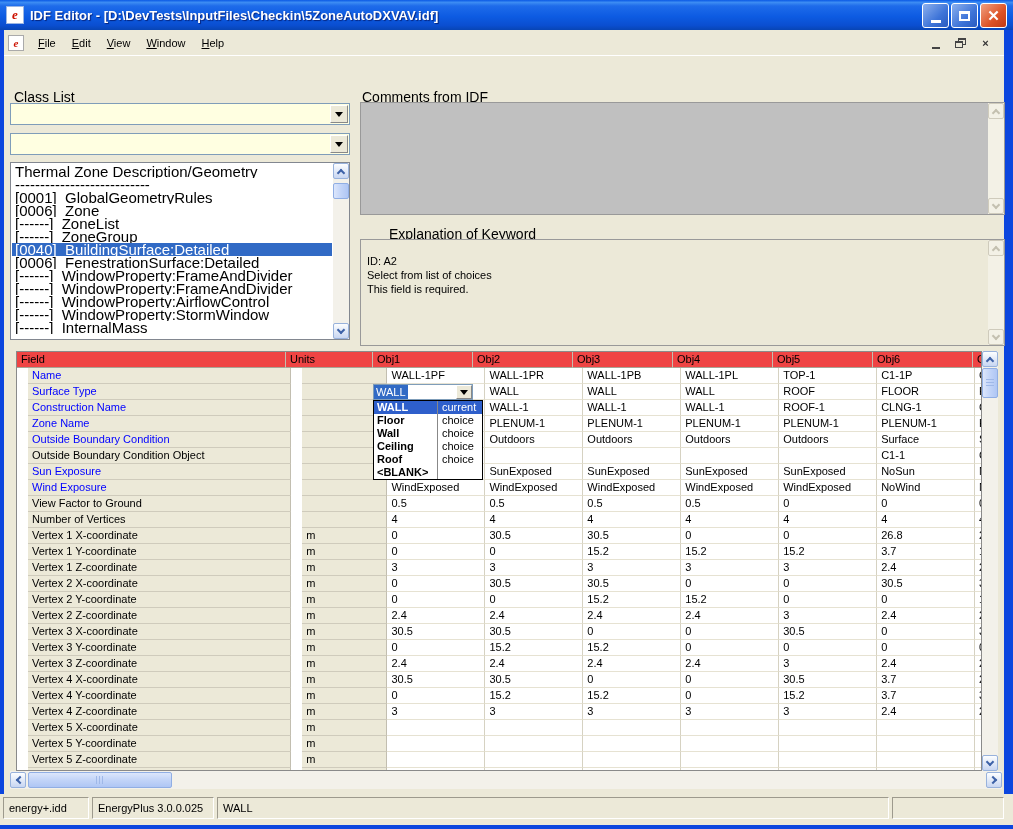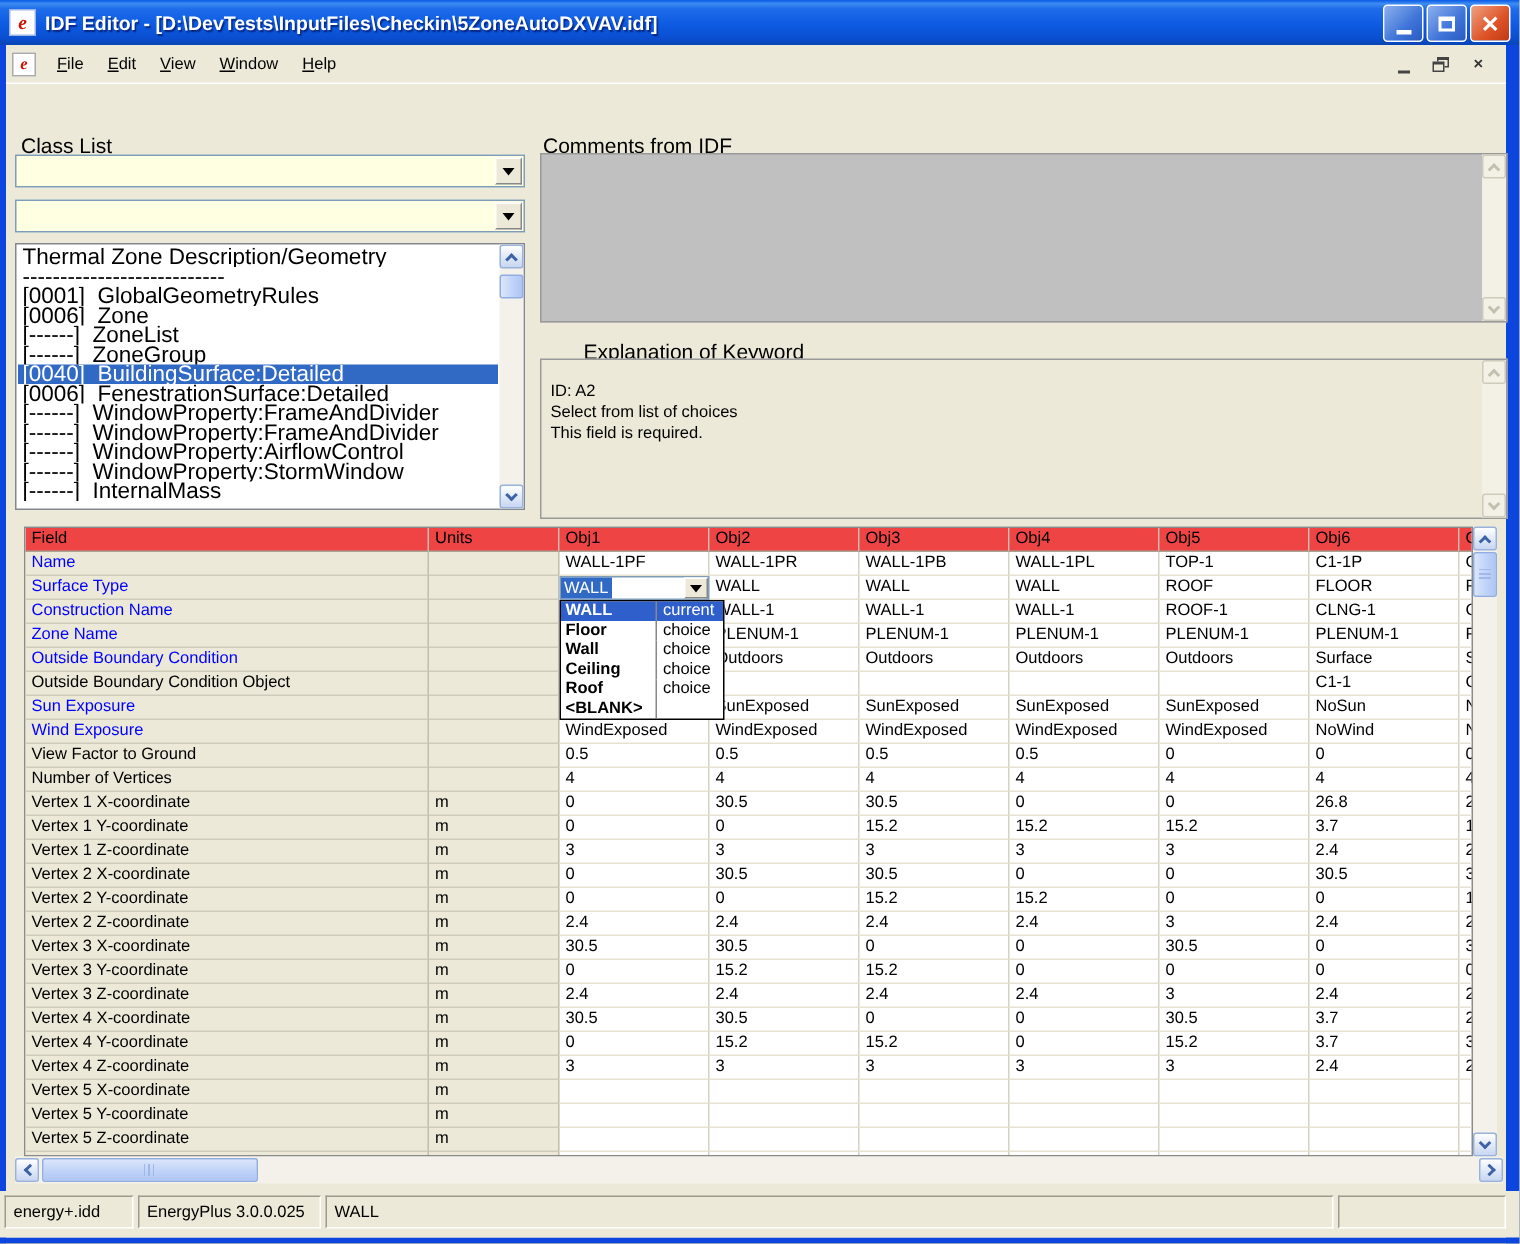--- a/index.html
+++ b/index.html
@@ -115,21 +115,21 @@
     border:1px solid #999; padding:14px 0 0 6px; line-height:14px; }
 
   
   .grid { left:16px; top:351px; width:966px; height:420px; background:#fff;
     border:1px solid #8A8A8A; overflow:hidden; }
   .grow { display:flex; height:16px; width:1056px; }
   .gcell { height:16px; line-height:15px; padding-left:4px; overflow:hidden;
     white-space:nowrap; border-right:1px solid #D6D2C2; border-bottom:1px solid #E6E2D2; }
   .c0 { width:269px; } .c1 { width:87px; } .cv { width:100px; }
   .hd  { background:#ef4444; border-right:1px solid #C2BEB0; border-bottom:1px solid #A8A496; }
-  .lc  { background:#ECE9D8; border-right:1px solid #C2BEB0; border-bottom:1px solid #CFCBBC; }
+  .lc  { background:#ECE9D8; border-right:1px solid #C2BEB0; border-bottom:1px solid #CFCBBC;margin-left:11px; }
   .req { color:#0000FF; }
 
   .grid-vscroll { left:982px; top:351px; width:16px; height:420px; }
   .grid-hscroll { left:10px; top:771px; width:992px; height:18px; background:#F3F1EA; }
 
   
   .cell-combo { left:373px; top:384px; width:100px; height:16px; background:#fff;
     border:1px solid #7F9DB9; display:flex; }
   .cc-val { line-height:14px; padding:0 2px; background:#316AC5; color:#fff; }
   .cc-btn { position:absolute; right:0; top:0; width:16px; height:14px; background:#ECE9D8;

